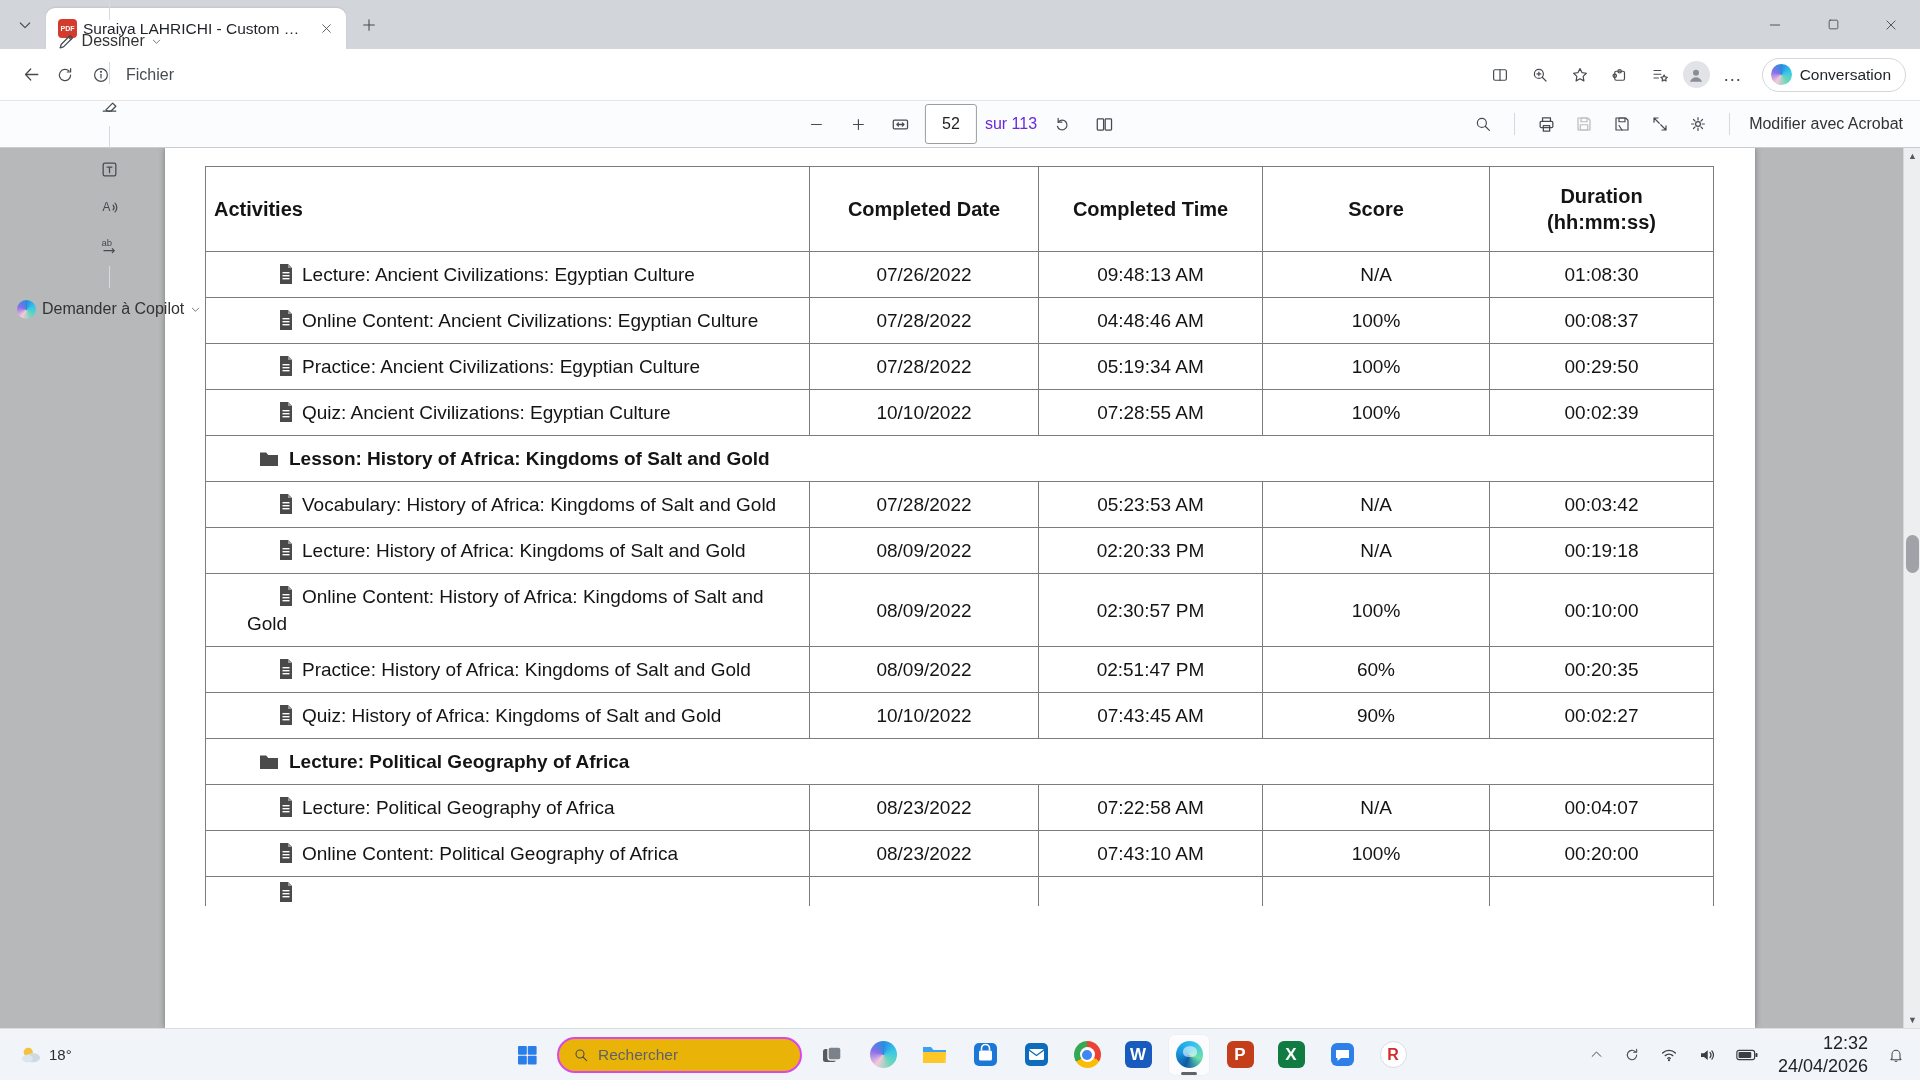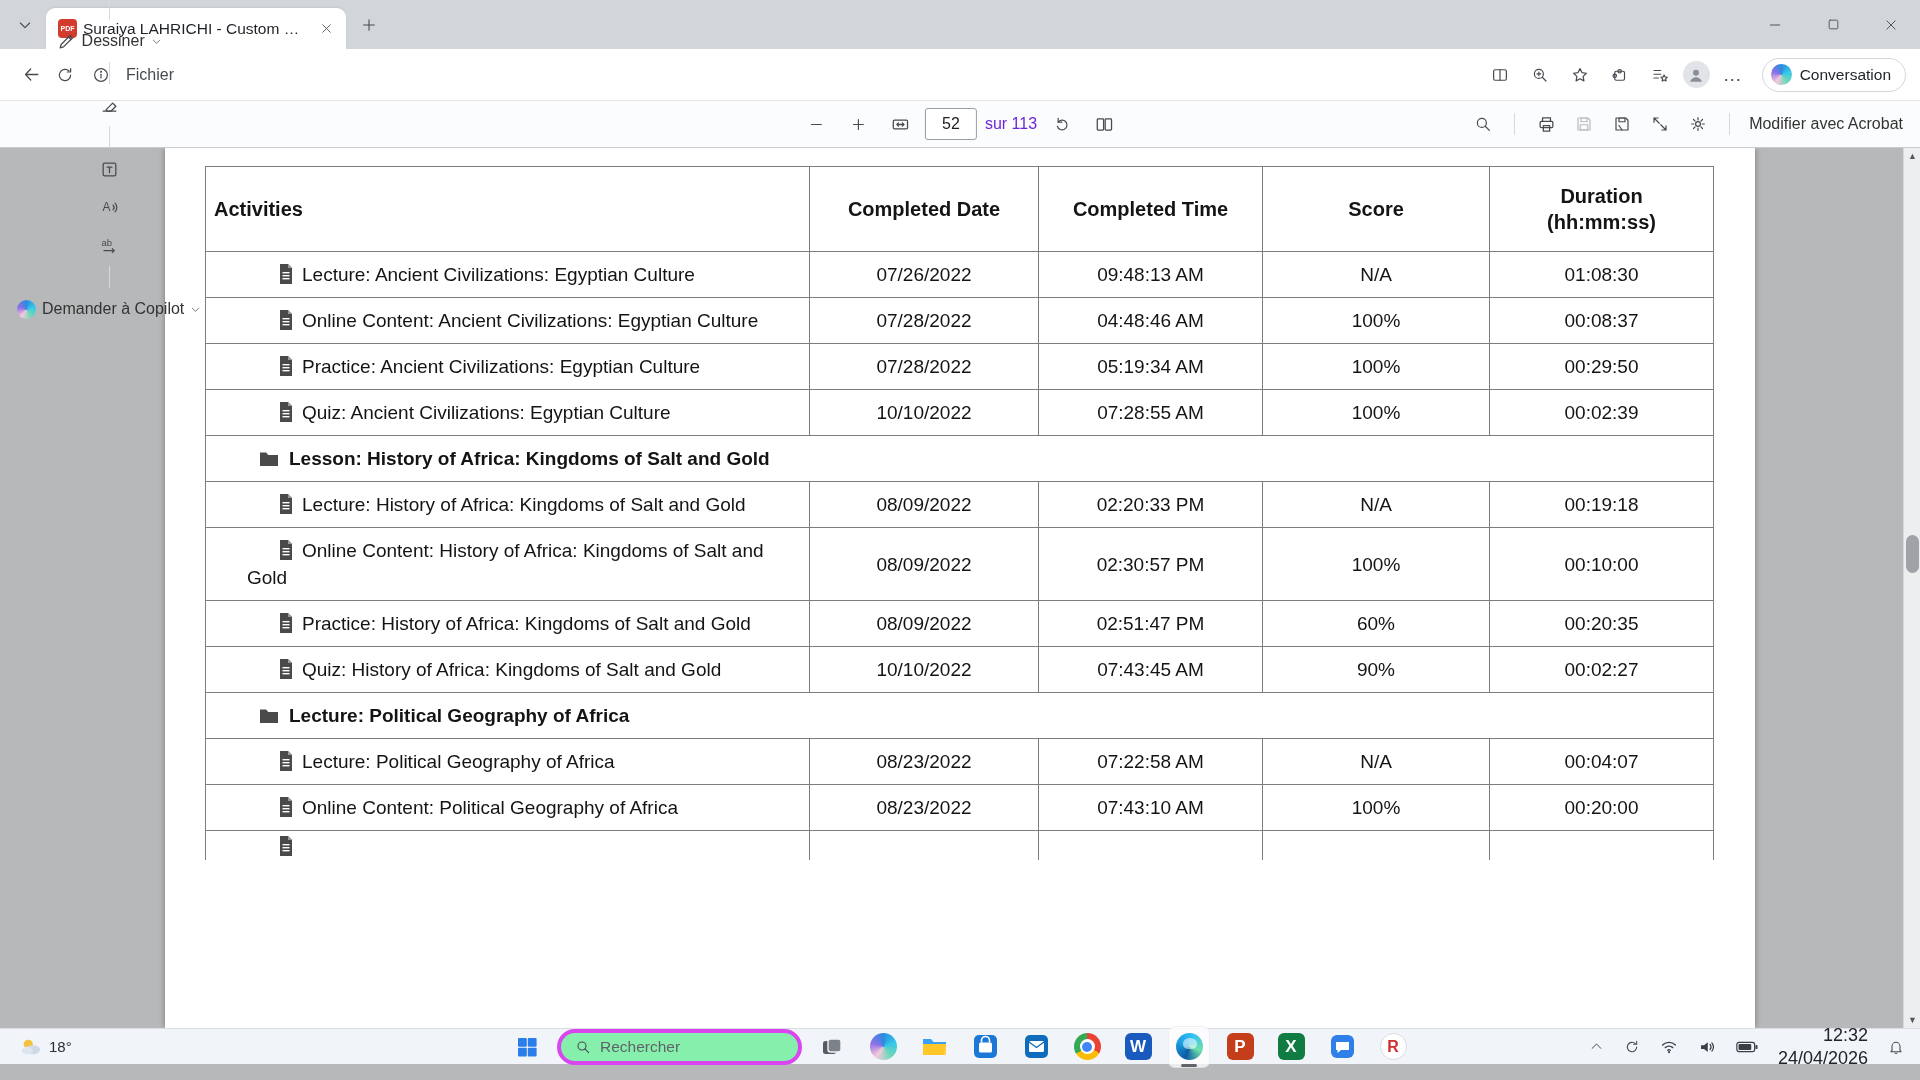--- a/index.html
+++ b/index.html
@@ -33,21 +33,21 @@
   .copilot-pill span { font-size:15.5px; color:#1f2328; }
   .ellipsis-glyph { font-size:19px; color:#474b50; letter-spacing:1px; }
 
   
   .pdftoolbar { height:47px; background:#fbfcfd; border-bottom:1px solid #c9cbce; display:flex; align-items:center; padding:0 12px; position:relative; z-index:2; }
   .tool-btn { height:34px; min-width:34px; border-radius:6px; display:flex; align-items:center; justify-content:center; gap:6px; padding:0 5px; }
   .tool-label { font-size:16px; color:#333; white-space:nowrap; }
   .tb-left { display:flex; align-items:center; gap:4px;flex-direction:column; }
   .tb-center { position:absolute; left:50%; top:0; height:100%; transform:translateX(-50%); display:flex; align-items:center; gap:8px; }
   .tb-right { display:flex; align-items:center; gap:4px; margin-left:auto; }
-  .page-input { width:52px; height:32px; border:1px solid #9a9da1; border-radius:3px; background:#fff; text-align:center; font-size:16px; font-family:"Liberation Sans",sans-serif; color:#222; }
+  .page-input { width:52px; height:40px; border:1px solid #9a9da1; border-radius:3px; background:#fff; text-align:center; font-size:16px; font-family:"Liberation Sans",sans-serif; color:#222; }
   .page-count { font-size:16px; color:#6d28d9; white-space:nowrap; }
   .disabled-ic { stroke:#b9bbbe; }
 
   
   .pdf-area { height:880px; position:relative; background:#b6b8ba; overflow:hidden; }
   .pdf-page { width:1590px; min-height:100%; margin:0 auto; background:#ffffff; padding:18px 40px 0 40px; box-shadow:0 0 6px rgba(0,0,0,.35); }
   table.report { border-collapse:collapse; width:1508px; table-layout:fixed; color:#141414; }
   table.report th, table.report td { border:1px solid #7c7c7c; }
   th { font-size:20px; font-weight:bold; padding:16px 8px; text-align:center; line-height:26px; vertical-align:middle; }
   th.h-name { text-align:left; padding-left:8px; }
@@ -59,28 +59,28 @@
   .folder-icon { display:inline-block; width:20px; height:16px; vertical-align:-2px; margin-right:10px; }
   tr.partial td { height:13px; padding:2px 8px 0 41px; border-bottom:none; overflow:hidden; }
 
   
   .v-scroll { position:absolute; top:0; right:0; width:17px; height:100%; background:#eceef0; border-left:1px solid #d7d9db; }
   .scroll-arrow { width:17px; height:16px; display:flex; align-items:center; justify-content:center; color:#55585c; font-size:9px; }
   .scroll-arrow.bottom { position:absolute; bottom:0; }
   .scroll-thumb { position:absolute; left:2px; width:13px; height:38px; top:44%; background:#9fa2a6; border-radius:7px; }
 
   
-  .taskbar { height:36px; background:#f1f4f9; border-top:1px solid #dadde2; display:flex; align-items:center; position:relative; padding:0 12px; }
+  .taskbar { height:52px; background:#f1f4f9; border-top:1px solid #dadde2; display:flex; align-items:center; position:relative; padding:0 12px; }
   .weather { display:flex; align-items:center; gap:7px; padding:4px 8px; border-radius:6px; }
   .weather span { font-size:15px; color:#2b2f33; }
   .tb-apps { position:absolute; left:50%; transform:translateX(-50%); display:flex; align-items:center; gap:9px; height:100%; }
   .app-btn { width:42px; height:42px; border-radius:7px; display:flex; align-items:center; justify-content:center; position:relative; }
   .app-btn.active { background:rgba(255,255,255,.75); box-shadow:inset 0 0 0 1px rgba(0,0,0,.05); }
   .app-btn.active::after { content:""; position:absolute; bottom:1px; left:50%; transform:translateX(-50%); width:16px; height:3px; border-radius:2px; background:#60646a; }
-  .search-pill { height:36px; min-width:245px; background:#86efac; border:4px solid #d946ef; border-radius:18px; display:flex; align-items:center; gap:9px; padding:0 14px; }
+  .search-pill { height:36px; min-width:245px; background:#eab308; border:2px solid #d946ef; border-radius:18px; display:flex; align-items:center; gap:9px; padding:0 14px; }
   .search-pill span { font-size:15.5px; color:#5f6368; }
   .sq-app { width:27px; height:27px; border-radius:6px; display:flex; align-items:center; justify-content:center; color:#fff; font-weight:bold; font-size:17px; }
   .circle-app { width:27px; height:27px; border-radius:50%; }
   .tray { display:flex; align-items:center; gap:12px; margin-left:auto; }
   .tray-btn { display:flex; align-items:center; justify-content:center; padding:4px; border-radius:5px; }
   .clock { text-align:right; font-size:18px; color:#202428; line-height:1.25; padding:2px 4px; }
 </style>
 </head>
 <body>
 
@@ -413,20 +413,33 @@
     <td class="c-mid">100%</td>
     <td class="c-mid">00:02:39</td>
   </tr>
 
   <tr>
     <td class="c-lesson" colspan="5"><span class="folder-icon"><svg width="20" height="16" viewBox="0 0 20 16">
                   <path d="M1 1.5h6.2l2 2.5H19a0 0 0 0 1 0 0v11H1z" fill="#4a4a4a"></path>
                 </svg></span><span>Lesson: History of Africa: Kingdoms of Salt and Gold</span></td>
   </tr>
 
+  <tr>
+    <td class="c-name"><span class="doc-icon"><svg width="16" height="20" viewBox="0 0 16 20">
+                  <path d="M2 0h8l4 4v16H2z" fill="#4a4a4a"></path>
+                  <path d="M10 0l4 4h-4z" fill="#9a9a9a"></path>
+                  <rect x="4.5" y="8" width="7" height="1.4" fill="#fff"></rect>
+                  <rect x="4.5" y="11" width="7" height="1.4" fill="#fff"></rect>
+                  <rect x="4.5" y="14" width="7" height="1.4" fill="#fff"></rect>
+                </svg></span><span>Vocabulary: History of Africa: Kingdoms of Salt and Gold</span></td>
+    <td class="c-mid">07/28/2022</td>
+    <td class="c-mid">05:23:53 AM</td>
+    <td class="c-mid">N/A</td>
+    <td class="c-mid">00:03:42</td>
+  </tr>
 
   <tr>
     <td class="c-name"><span class="doc-icon"><svg width="16" height="20" viewBox="0 0 16 20">
                   <path d="M2 0h8l4 4v16H2z" fill="#4a4a4a"></path>
                   <path d="M10 0l4 4h-4z" fill="#9a9a9a"></path>
                   <rect x="4.5" y="8" width="7" height="1.4" fill="#fff"></rect>
                   <rect x="4.5" y="11" width="7" height="1.4" fill="#fff"></rect>
                   <rect x="4.5" y="14" width="7" height="1.4" fill="#fff"></rect>
                 </svg></span><span>Lecture: History of Africa: Kingdoms of Salt and Gold</span></td>
     <td class="c-mid">08/09/2022</td>

